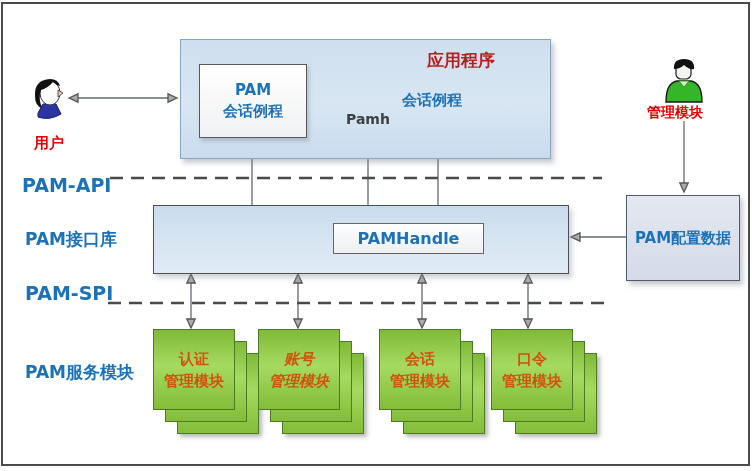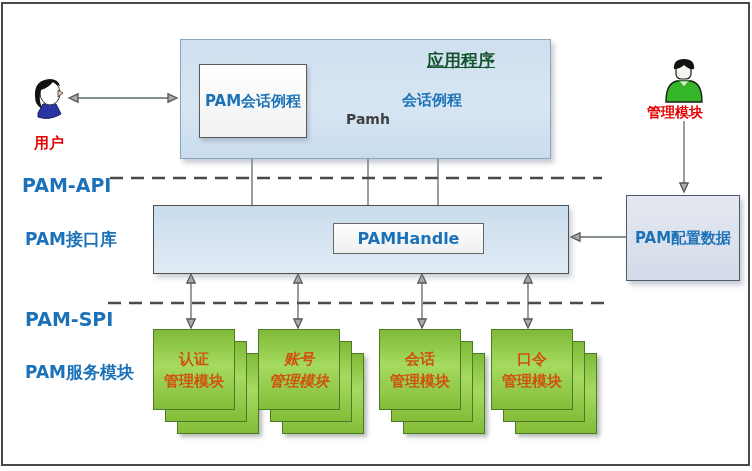--- a/index.html
+++ b/index.html
@@ -7,34 +7,34 @@
        font-family:"DejaVu Sans","Liberation Sans",sans-serif;}
   .frame{position:absolute;left:1px;top:2px;width:745px;height:460px;
          border:2px solid #4a4a4a;background:#fff;}
   .abs{position:absolute;}
   svg.connectors{position:absolute;left:0;top:0;width:752px;height:471px;pointer-events:none;}
 
   
   .app-box{left:180px;top:39px;width:369px;height:118px;
            background:linear-gradient(180deg,#cfdfef 0%,#d8e6f3 55%,#c9dcee 100%);
            border:1px solid #8ba5bb;box-shadow:3px 4px 5px rgba(130,140,155,.45);}
-  .app-title{left:427px;top:49px;width:120px;font-size:17px;font-weight:bold;color:#14532d;text-decoration:underline;}
+  .app-title{left:427px;top:49px;width:120px;font-size:17px;font-weight:bold;color:#b91c1c;}
   .session-box{left:199px;top:64px;width:106px;height:72px;
                background:linear-gradient(180deg,#ffffff,#f0f1f2);
                border:1px solid #595959;box-shadow:2px 3px 4px rgba(120,130,145,.4);
-               display:flex;flex-direction:row;align-items:center;justify-content:center;
+               display:flex;flex-direction:column;align-items:center;justify-content:center;
                font-size:15px;font-weight:bold;color:#1c72b8;line-height:21px;}
   .session-routine{left:402px;top:91px;width:80px;font-size:15px;font-weight:bold;color:#1c72b8;}
   .pamh{left:346px;top:111px;font-size:14px;font-weight:bold;color:#404040;}
 
   
   .layer-label{font-weight:bold;color:#1c72b8;}
   .lab-api{left:22px;top:174px;font-size:19px;}
   .lab-lib{left:25px;top:228px;font-size:17px;}
-  .lab-spi{left:25px;top:308px;font-size:19px;}
+  .lab-spi{left:25px;top:282px;font-size:19px;}
   .lab-mod{left:25px;top:361px;font-size:17px;}
 
   
   .lib-box{left:153px;top:205px;width:414px;height:67px;
            background:linear-gradient(180deg,#c8dcec 0%,#d9e6f2 60%,#dfeaf5 100%);
            border:1px solid #4f4f4f;box-shadow:3px 4px 5px rgba(130,140,155,.4);}
   .handle-box{left:333px;top:223px;width:149px;height:29px;
               background:linear-gradient(180deg,#fefefe,#edeff1);
               border:1px solid #666;display:flex;align-items:center;justify-content:center;
               font-size:16px;font-weight:bold;color:#1c72b8;}

